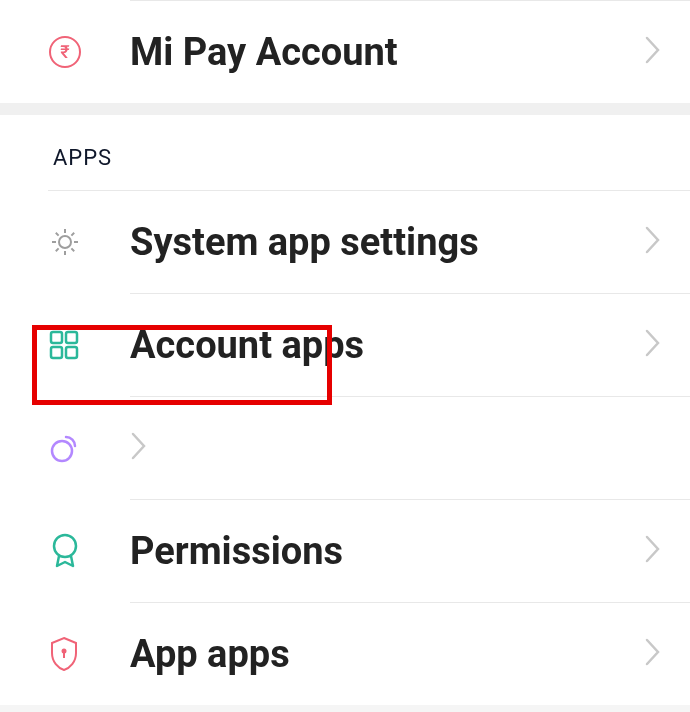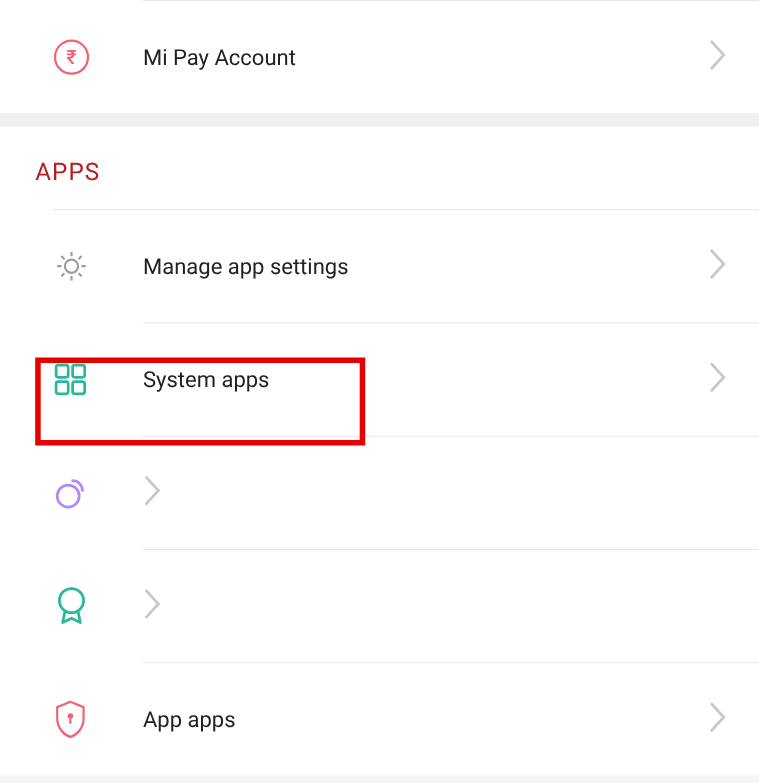--- a/index.html
+++ b/index.html
@@ -14,23 +14,23 @@
       height: 712px;
       overflow: hidden;
     }
     .section {
       background: #fff;
     }
     .section-top {
       padding-top: 0;
     }
     .section-header {
-      padding: 30px 48px 20px 32px;
+      padding: 30px 48px 20px 53px;
       font-size: 22px;
-      color: #b91c1c;
+      color: #0f172a;
       letter-spacing: 1px;
     }
     .row {
       display: flex;
       align-items: center;
       height: 102px;
       padding: 0 28px 0 48px;
       position: relative;
     }
     .divider-wrap {
@@ -46,23 +46,23 @@
       margin-left: 130px;
     }
     .icon-slot {
       width: 82px;
       display: flex;
       align-items: center;
       flex-shrink: 0;
     }
     .label {
       flex: 1;
-      font-size: 20px;
+      font-size: 38px;
       color: #222;
-      font-weight: 400;
+      font-weight: 700;
     }
     .chevron {
       flex-shrink: 0;
     }
     .gap {
       height: 12px;
       background: #f0f0f0;
     }
     .highlight-box {
       position: absolute;
@@ -106,42 +106,42 @@
 
   <div class="row">
     <span class="icon-slot">
       <svg width="34" height="34" viewBox="0 0 34 34">
         <g fill="none" stroke="#9e9e9e" stroke-width="2">
           <circle cx="17" cy="17" r="6"></circle>
           <path d="M17 4v4M17 26v4M30 17h-4M8 17H4M26.2 7.8l-2.8 2.8M10.6 23.4l-2.8 2.8M26.2 26.2l-2.8-2.8M10.6 10.6L7.8 7.8"></path>
         </g>
       </svg>
     </span>
-    <span class="label">Manage app settings</span>
+    <span class="label">System app settings</span>
     <span class="chevron">
       <svg width="18" height="30" viewBox="0 0 18 30">
           <path d="M3 3 L14 15 L3 27" stroke="#c8c8c8" stroke-width="2.5" fill="none" stroke-linecap="round"></path>
         </svg>
     </span>
   </div>
 
   <div class="divider-wrap">
       <div class="divider"></div>
     </div>
 
   <div class="row">
     <span class="icon-slot">
       <svg width="32" height="32" viewBox="0 0 32 32">
         <rect x="3" y="3" width="11" height="11" rx="2" fill="none" stroke="#2bb89a" stroke-width="2.5"></rect>
         <rect x="18" y="3" width="11" height="11" rx="2" fill="none" stroke="#2bb89a" stroke-width="2.5"></rect>
         <rect x="3" y="18" width="11" height="11" rx="2" fill="none" stroke="#2bb89a" stroke-width="2.5"></rect>
         <rect x="18" y="18" width="11" height="11" rx="2" fill="none" stroke="#2bb89a" stroke-width="2.5"></rect>
       </svg>
     </span>
-    <span class="label">System apps</span>
+    <span class="label">Account apps</span>
     <span class="chevron">
       <svg width="18" height="30" viewBox="0 0 18 30">
           <path d="M3 3 L14 15 L3 27" stroke="#c8c8c8" stroke-width="2.5" fill="none" stroke-linecap="round"></path>
         </svg>
     </span>
   </div>
 
   <div class="divider-wrap">
       <div class="divider"></div>
     </div>
@@ -164,20 +164,21 @@
       <div class="divider"></div>
     </div>
 
   <div class="row">
     <span class="icon-slot">
       <svg width="34" height="38" viewBox="0 0 34 38">
         <circle cx="17" cy="14" r="11" fill="none" stroke="#2bb89a" stroke-width="2.5"></circle>
         <path d="M11 24 L9 34 L17 30 L25 34 L23 24" fill="none" stroke="#2bb89a" stroke-width="2.5" stroke-linejoin="round"></path>
       </svg>
     </span>
+    <span class="label">Permissions</span>
     <span class="chevron">
       <svg width="18" height="30" viewBox="0 0 18 30">
           <path d="M3 3 L14 15 L3 27" stroke="#c8c8c8" stroke-width="2.5" fill="none" stroke-linecap="round"></path>
         </svg>
     </span>
   </div>
 
   <div class="divider-wrap">
       <div class="divider"></div>
     </div>

